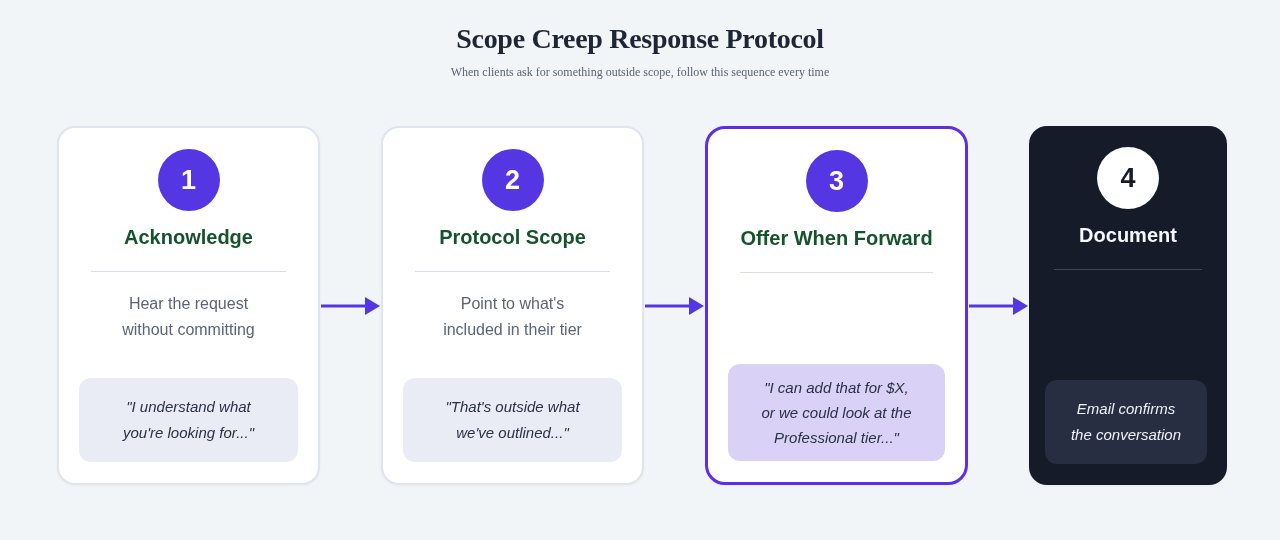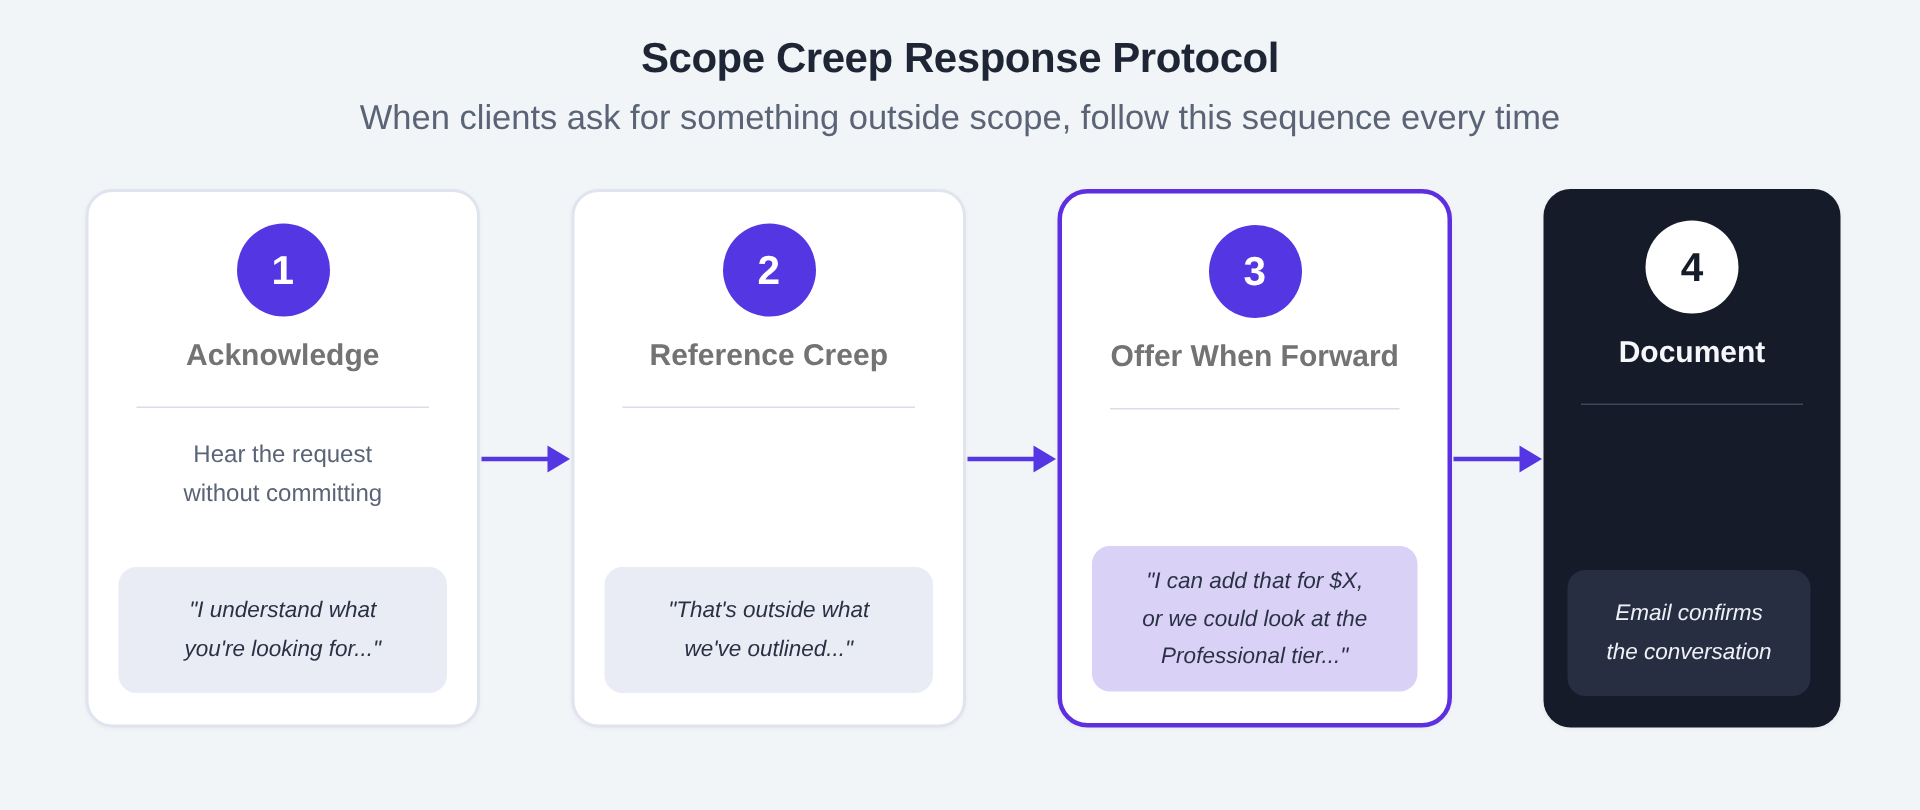--- a/index.html
+++ b/index.html
@@ -17,31 +17,31 @@
   * { box-sizing: border-box; }
   html, body {
     margin: 0; padding: 0;
     width: 1280px; height: 540px;
     overflow: hidden;
     background: var(--background);
     font-family: "Liberation Sans", sans-serif;
   }
   .stage { position: relative; width: 1280px; height: 540px; }
 
-  .header { position: absolute; top: 23px; left: 0; right: 0; text-align: center; }
+  .header { position: absolute; top: 23px; left: 0; right: 0; text-align: center; font-family: Liberation Serif, serif; }
   .page-title {
     margin: 0;
     font-size: 28px;
     font-weight: 700;
     letter-spacing: -0.3px;
     color: var(--title);
   }
   .page-subtitle {
     margin: 10px 0 0;
-    font-size: 23px;
+    font-size: 12px;
     color: var(--muted-text);
   }
 
   .flow {
     position: absolute;
     top: 126px; left: 57px;
     display: flex;
     align-items: stretch;
     height: 359px;
   }
@@ -72,21 +72,21 @@
     color: #ffffff;
     display: flex; align-items: center; justify-content: center;
     font-size: 27px; font-weight: 700;
     flex-shrink: 0;
   }
   .dark .circle { background: #ffffff; color: var(--dark-card); }
   .card-title {
     margin: 15px 8px 0;
     font-size: 20px;
     font-weight: 700;
-    color: #737373;
+    color: #14532d;
     text-align: center;
   }
   .dark .card-title { color: #f5f7fa; text-align: right; }
   .divider {
     width: 75%; height: 1px;
     background: #d8dde8;
     margin-top: 22px;
     flex-shrink: 0;
   }
   .dark .divider { background: #3d455a; }
@@ -154,22 +154,24 @@
       <svg width="61" height="24" viewBox="0 0 61 24">
         <line class="arrow-line" x1="1" y1="12" x2="47" y2="12"></line>
         <polygon class="arrow-head" points="45,3 60,12 45,21"></polygon>
       </svg>
     </div>
 
     <div class="card">
       <div class="circle">
         <span>2</span>
       </div>
-      <h2 class="card-title">Reference Creep</h2>
-      <div class="divider"></div>
+      <h2 class="card-title">Protocol Scope</h2>
+      <div class="divider"></div>
+      <p class="desc">Point to what's
+included in their tier</p>
       <div class="quote">"That's outside what
 we've outlined..."</div>
     </div>
 
     <div class="arrow-cell">
       <svg width="61" height="24" viewBox="0 0 61 24">
         <line class="arrow-line" x1="1" y1="12" x2="47" y2="12"></line>
         <polygon class="arrow-head" points="45,3 60,12 45,21"></polygon>
       </svg>
     </div>

